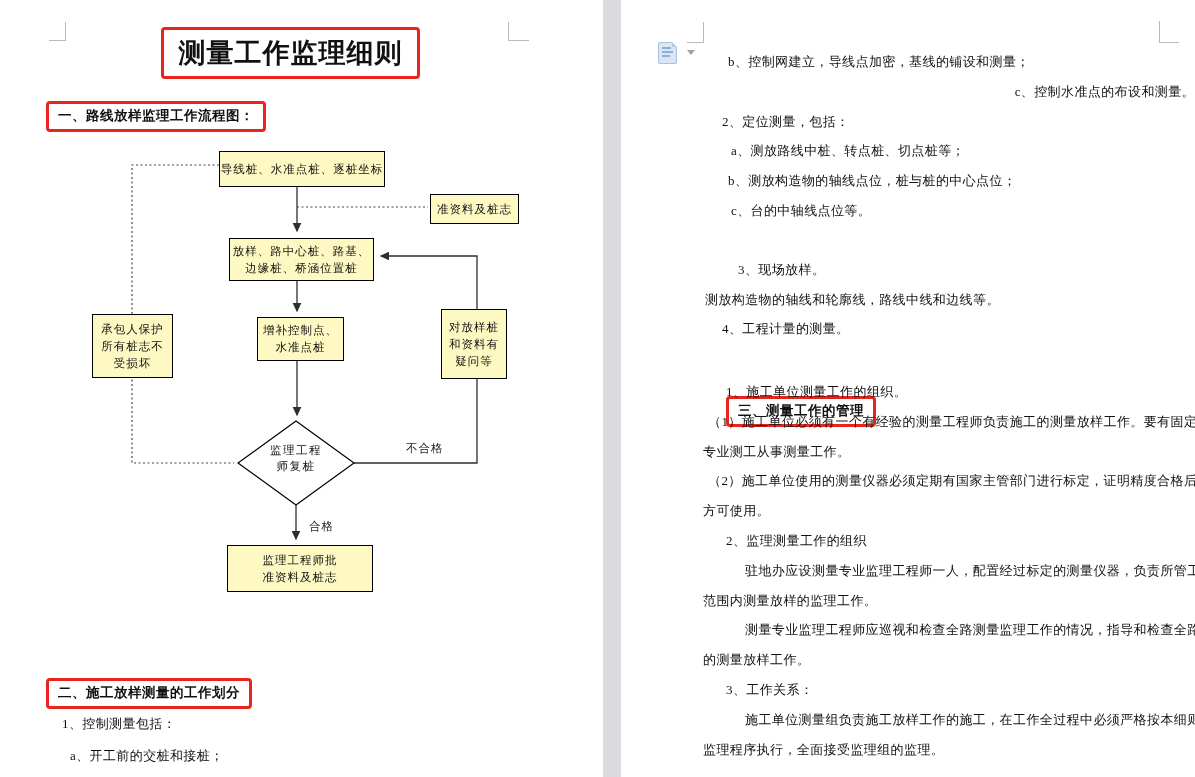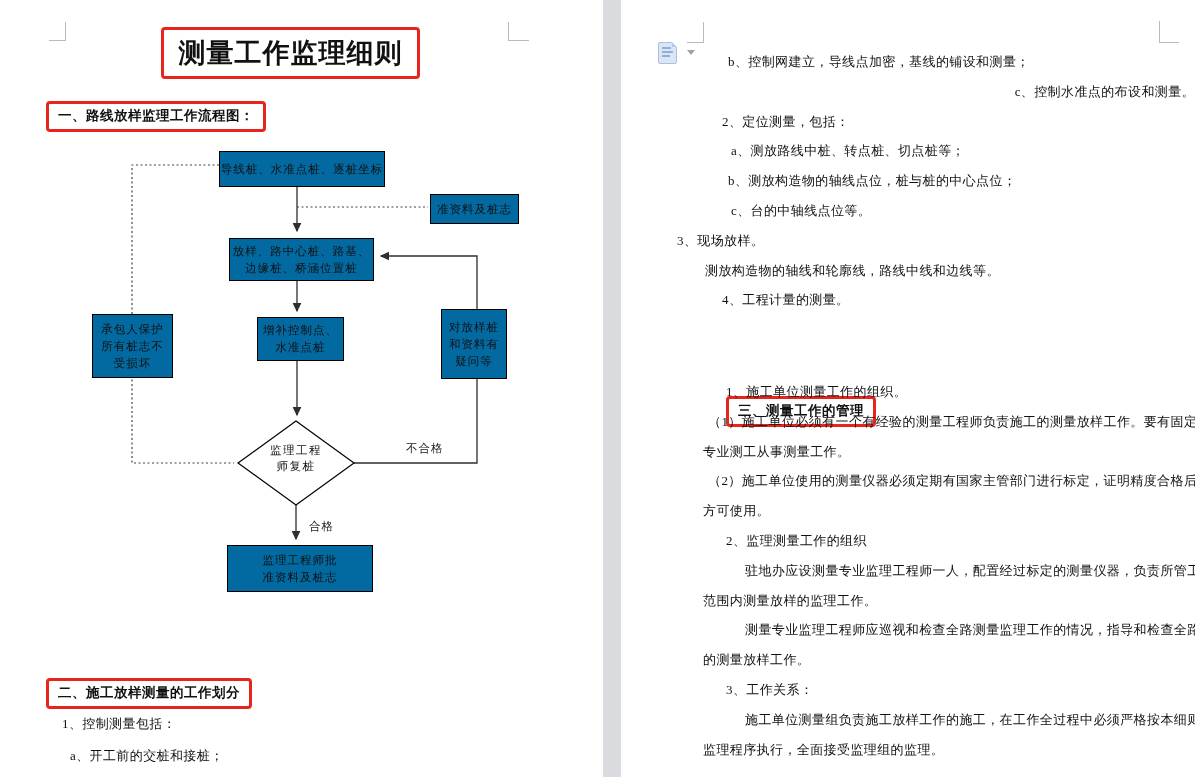--- a/index.html
+++ b/index.html
@@ -18,21 +18,21 @@
   
   .redbox{position:absolute;border:3px solid #e8251d;border-radius:4px;background:#fff;
           display:flex;align-items:center;justify-content:center;}
   .title-box{left:161px;top:27px;width:253px;height:46px;}
   .title-text{font-size:27px;font-weight:bold;letter-spacing:1px;white-space:nowrap;}
   .h-box{padding:3px 9px 4px 9px;}
   .h-text{font-size:13.5px;font-weight:bold;letter-spacing:0.5px;white-space:nowrap;}
 
   
   #fc-svg{position:absolute;left:0;top:0;width:603px;height:777px;}
-  .fnode{position:absolute;border:1px solid #000;background:#0369a1;display:flex;
+  .fnode{position:absolute;border:1px solid #000;background:#fef9c3;display:flex;
          align-items:center;justify-content:center;text-align:center;
          font-size:11.5px;line-height:17px;letter-spacing:1px;white-space:pre-line;}
   .flabel{position:absolute;font-size:11.5px;letter-spacing:1px;color:#222;white-space:nowrap;}
   .fdiamond-text{position:absolute;left:256px;top:442px;width:80px;text-align:center;
          font-size:11.5px;line-height:16px;letter-spacing:1.5px;white-space:pre-line;}
 
   
   .bodyline{font-size:13px;line-height:29.8px;letter-spacing:0.4px;white-space:nowrap;}
   #p2-top{position:absolute;left:0;top:47px;width:574px;}
   #p2-bottom{position:absolute;left:0;top:377px;width:574px;}
@@ -137,21 +137,21 @@
     <div class="paste-arrow"></div>
   </div>
 
   <div id="p2-top">
     <div class="bodyline" style="padding-left:107px;">b、控制网建立，导线点加密，基线的铺设和测量；</div>
     <div class="bodyline" style="padding-left:107px;text-align:right;">c、控制水准点的布设和测量。</div>
     <div class="bodyline" style="padding-left:101px;">2、定位测量，包括：</div>
     <div class="bodyline" style="padding-left:110px;">a、测放路线中桩、转点桩、切点桩等；</div>
     <div class="bodyline" style="padding-left:107px;">b、测放构造物的轴线点位，桩与桩的中心点位；</div>
     <div class="bodyline" style="padding-left:110px;">c、台的中轴线点位等。</div>
-    <div class="bodyline" style="padding-left:56px;">3、现场放样。</div>
+    <div class="bodyline" style="padding-left:117px;margin-top:29px;">3、现场放样。</div>
     <div class="bodyline" style="padding-left:84px;">测放构造物的轴线和轮廓线，路线中线和边线等。</div>
     <div class="bodyline" style="padding-left:101px;">4、工程计量的测量。</div>
   </div>
 
   <div class="redbox h-box" style="left:105px;top:348px;margin-top:48px;">
     <span class="h-text">三、测量工作的管理</span>
   </div>
 
   <div id="p2-bottom">
     <div class="bodyline" style="padding-left:105px;">1、施工单位测量工作的组织。</div>

